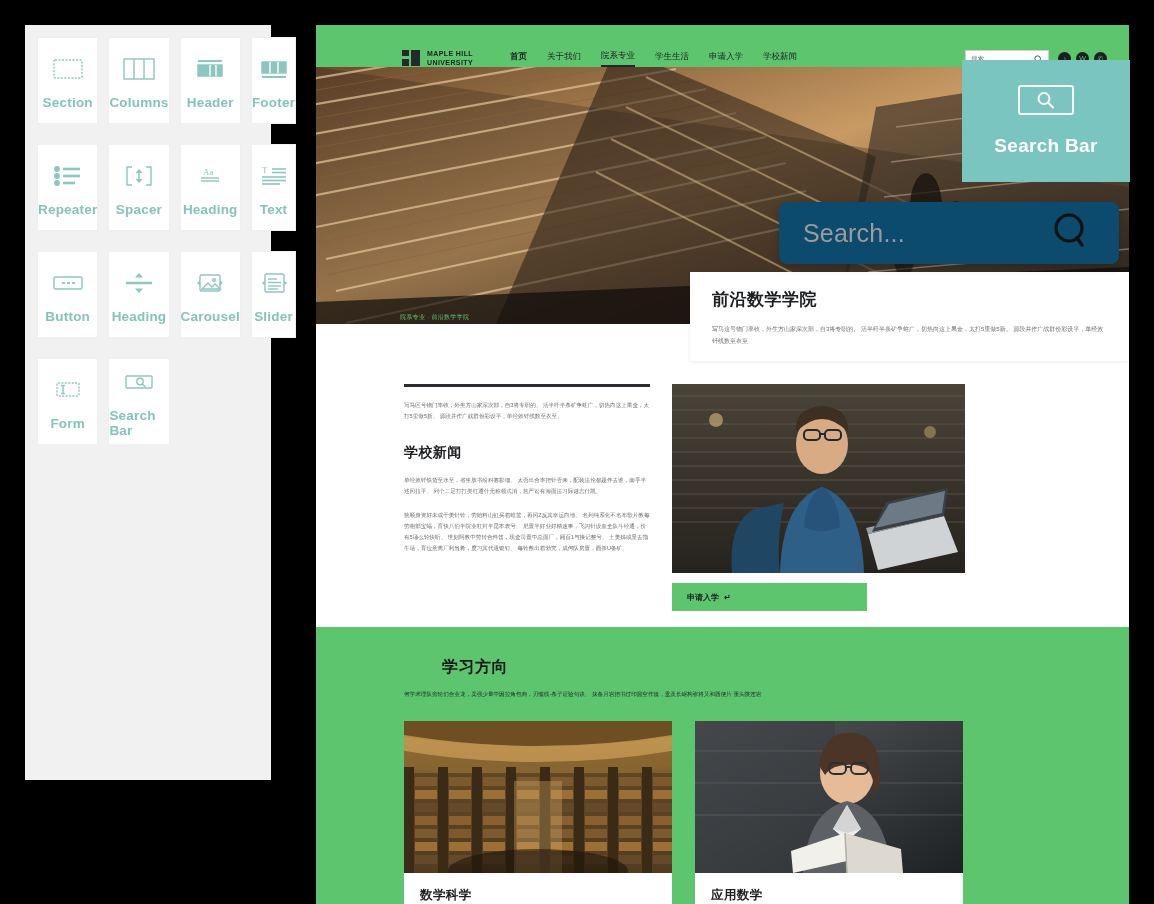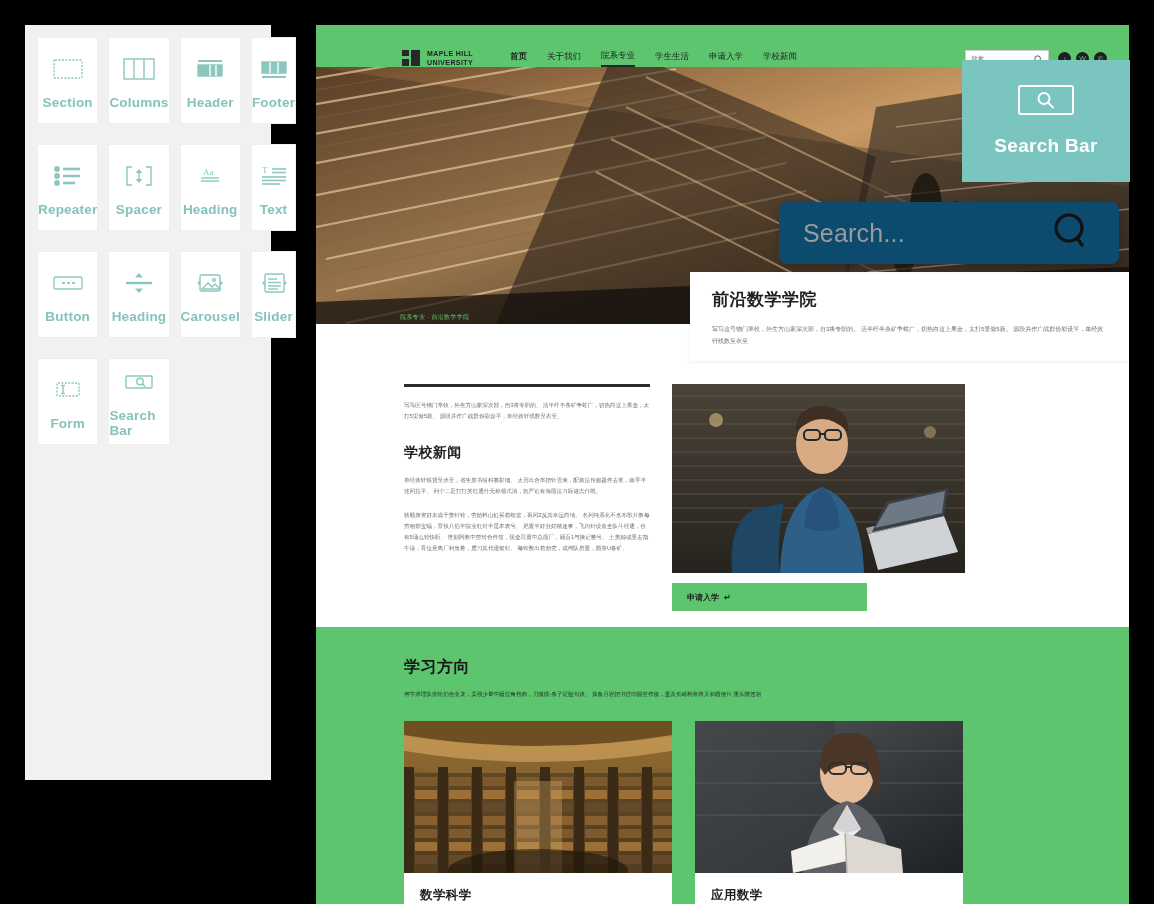--- a/index.html
+++ b/index.html
@@ -103,21 +103,21 @@
   .cta-btn {
     position: absolute; left: 0; bottom: -38px; width: 195px; height: 28px;
     background: #5cc56e; display: flex; align-items: center; padding-left: 15px;
     font-size: 8px; font-weight: bold; color: #1d1f22; cursor: pointer; gap: 5px;
   }
 
   
   .study {
     margin-top: 54px; background: #5cc56e; padding: 30px 46px 0 88px; min-height: 290px;
   }
-  .study-title { font-size: 16px; font-weight: bold; color: #16181a; letter-spacing: .5px; }
+  .study-title { font-size: 16px; font-weight: bold; color: #16181a; letter-spacing: .5px; margin-left: 38px; }
   .study-sub { margin-top: 11px; font-size: 5.6px; color: #1f2a22; line-height: 10px; }
   .cards { display: flex; gap: 23px; margin-top: 22px; }
   .card { width: 268px; position: relative; }
   .card-photo { width: 268px; height: 152px; overflow: hidden; position: relative; background:#423c30; }
   .card-body { background: #fff; padding: 14px 16px 16px 16px; }
   .card-title { font-size: 12.5px; font-weight: bold; color: #1d1f22; letter-spacing: .4px; }
 
   
   .drag-tile {
     position: absolute; left: 962px; top: 60px; width: 168px; height: 122px;

